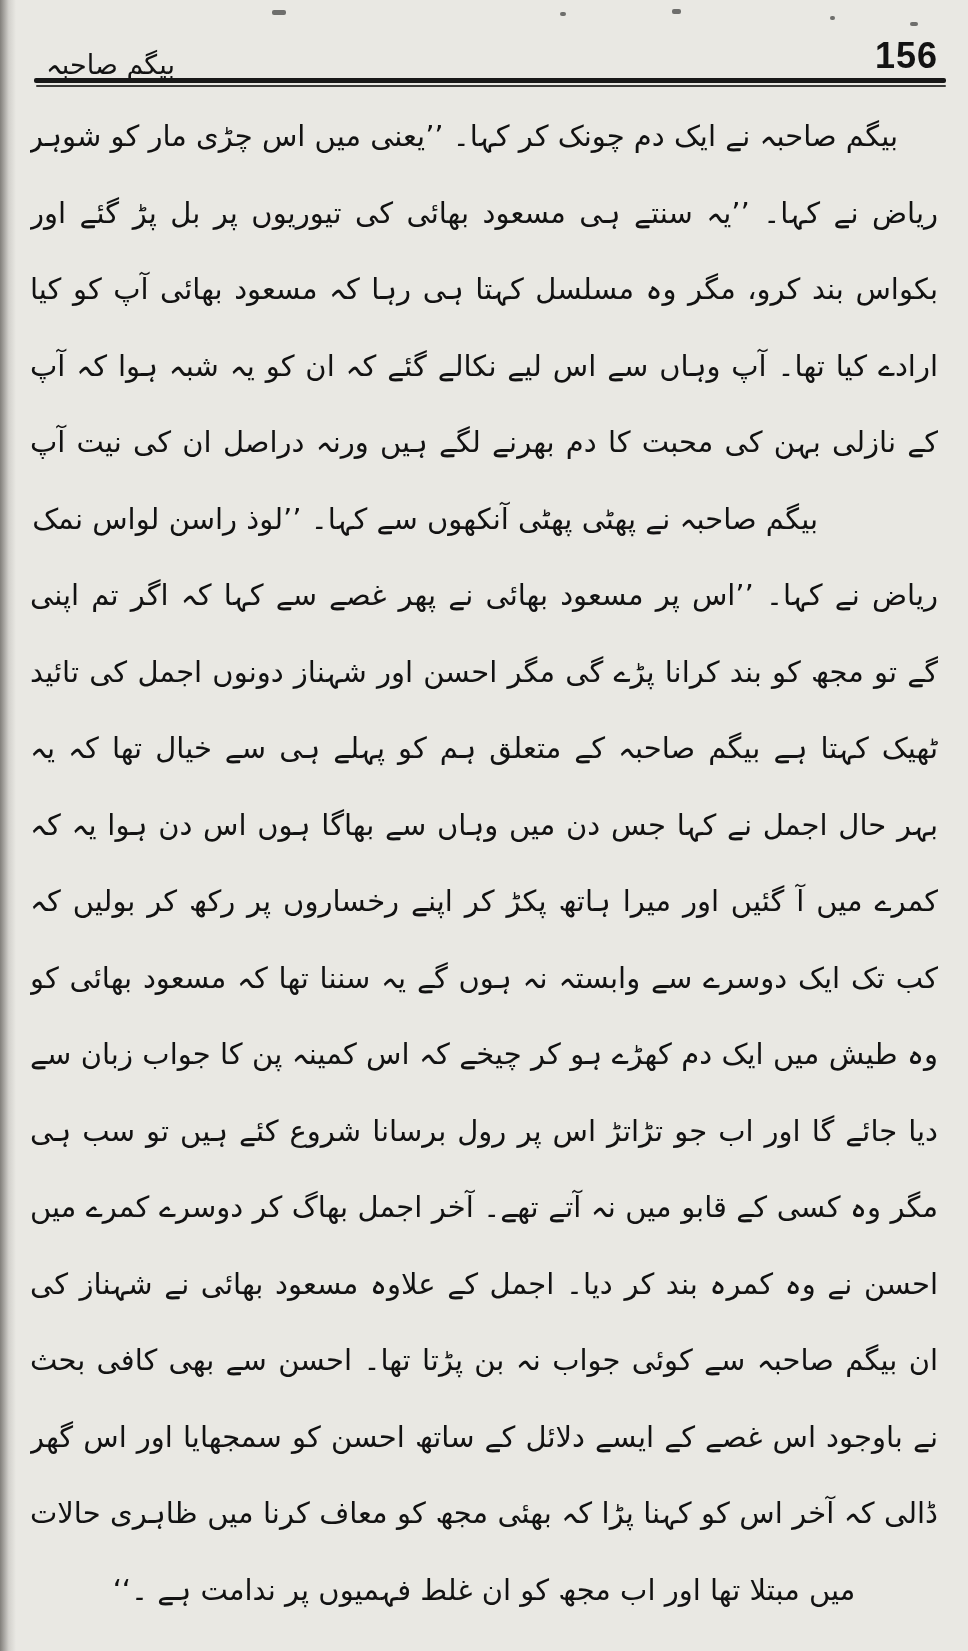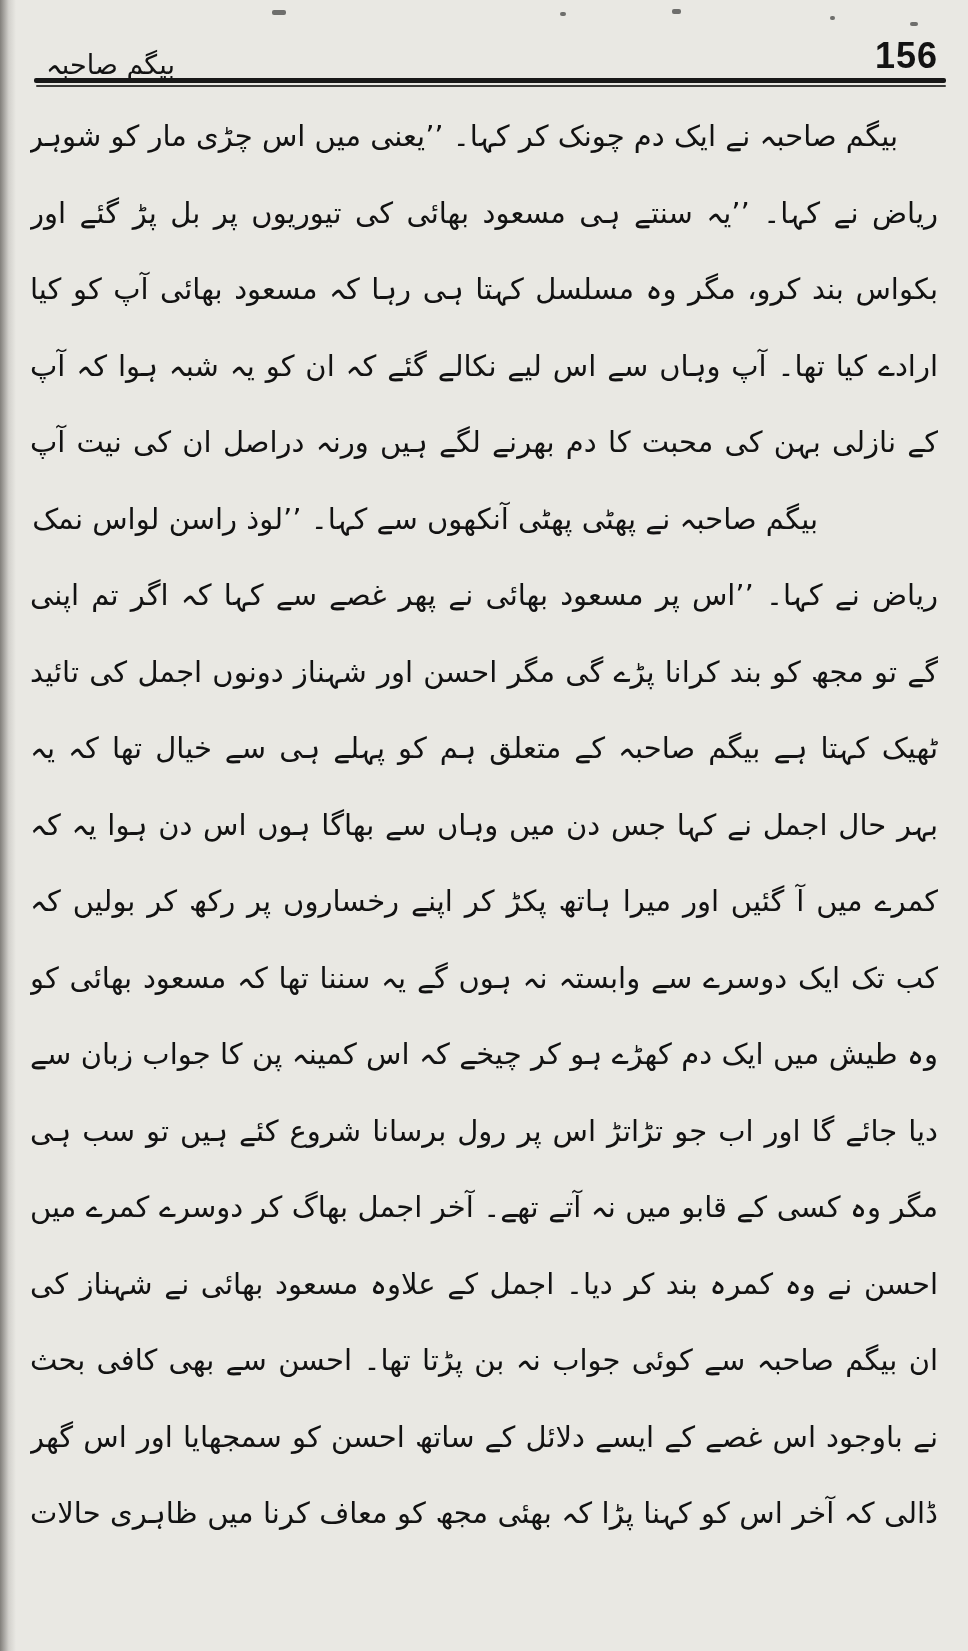--- a/index.html
+++ b/index.html
@@ -138,13 +138,14 @@
   <div class="ln ln-j">بہر حال اجمل نے کہا جس دن میں وہاں سے بھاگا ہوں اس دن ہوا یہ کہ بیگم صاحبہ میرے</div>
   <div class="ln ln-j">کمرے میں آ گئیں اور میرا ہاتھ پکڑ کر اپنے رخساروں پر رکھ کر بولیں کہ اجمل آخر ہم دونوں</div>
   <div class="ln ln-j">کب تک ایک دوسرے سے وابستہ نہ ہوں گے یہ سننا تھا کہ مسعود بھائی کو نہ جانے کیا ہوا کہ</div>
   <div class="ln ln-j">وہ طیش میں ایک دم کھڑے ہو کر چیخے کہ اس کمینہ پن کا جواب زبان سے نہیں بلکہ ہاتھ سے</div>
   <div class="ln ln-j">دیا جائے گا اور اب جو تڑاتڑ اس پر رول برسانا شروع کئے ہیں تو سب ہی نے ان کو روکنا چاہا</div>
   <div class="ln ln-j">مگر وہ کسی کے قابو میں نہ آتے تھے۔ آخر اجمل بھاگ کر دوسرے کمرے میں چلا گیا اور</div>
   <div class="ln ln-j">احسن نے وہ کمرہ بند کر دیا۔ اجمل کے علاوہ مسعود بھائی نے شہناز کی بھی وہ قلعی کھولی ہے کہ</div>
   <div class="ln ln-j">ان بیگم صاحبہ سے کوئی جواب نہ بن پڑتا تھا۔ احسن سے بھی کافی بحث رہی ۔ مگر مسعود بھائی</div>
   <div class="ln ln-j">نے باوجود اس غصے کے ایسے دلائل کے ساتھ احسن کو سمجھایا اور اس گھر کے حالات پر روشنی</div>
   <div class="ln ln-j">ڈالی کہ آخر اس کو کہنا پڑا کہ بھئی مجھ کو معاف کرنا میں ظاہری حالات کو دیکھ کر خود شدید غلط فہمی</div>
+  <div class="ln ln-c">میں مبتلا تھا اور اب مجھ کو ان غلط فہمیوں پر ندامت ہے ۔‘‘</div>
 </div>
 
 </body></html>

